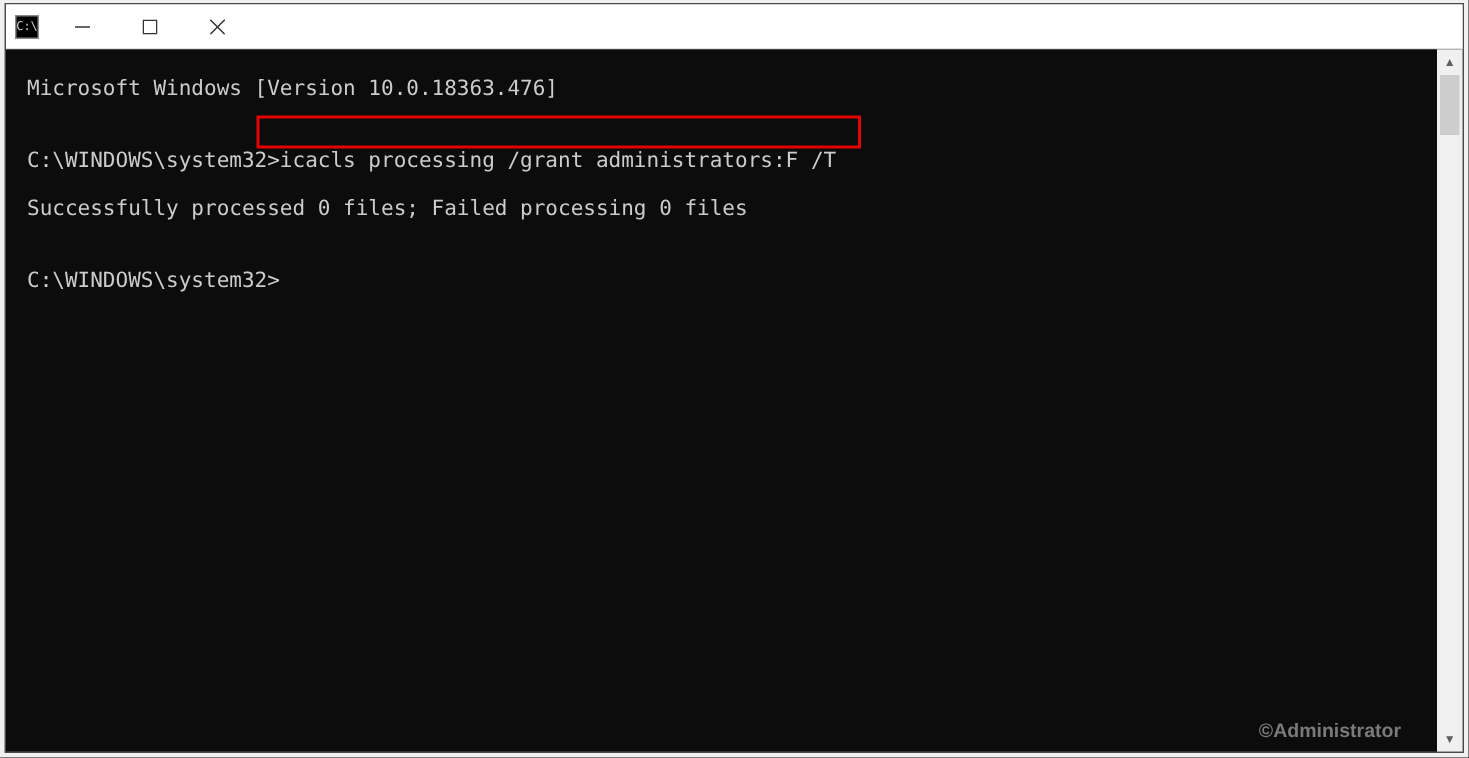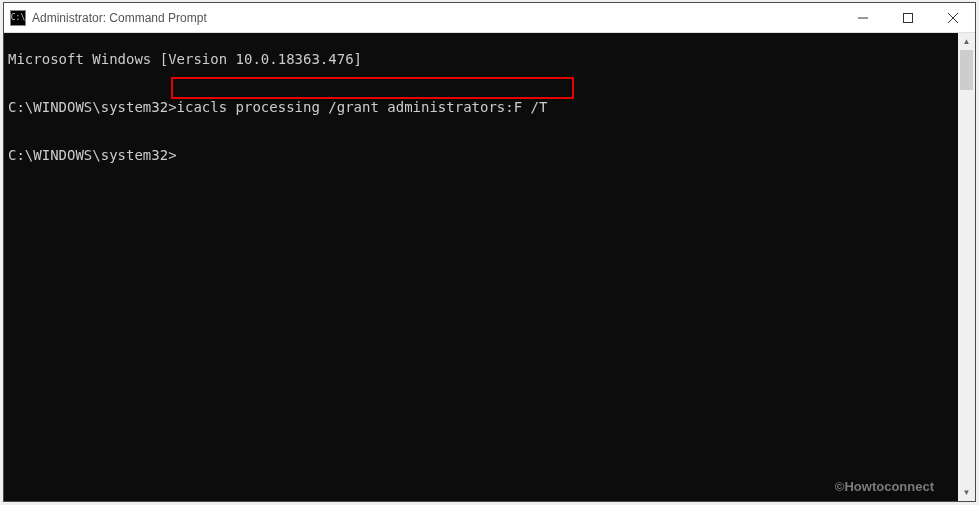--- a/index.html
+++ b/index.html
@@ -83,20 +83,21 @@
       font-family: Consolas, "Lucida Console", monospace;
       font-size: 14px;
       line-height: 16px;
       padding: 2px 4px;
       white-space: pre;
       overflow: hidden;
       position: relative;
     }
     .term-line {
       display: block;
+      margin-left: 10px;
     }
     .highlight-box {
       position: absolute;
       border: 2px solid #e60000;
       pointer-events: none;
     }
     .scrollbar {
       width: 17px;
       background: #f0f0f0;
       display: flex;
@@ -132,21 +133,20 @@
       font-weight: bold;
       font-family: Arial, sans-serif;
     }
   </style>
 </head>
 <body>
 
 <div class="window">
   <div class="titlebar">
     <div class="app-icon">C:\</div>
-    <div class="title">Administrator: Command Prompt</div>
     <div class="window-controls">
       <div class="win-btn">
         <svg viewBox="0 0 10 10">
             <line x1="0" y1="5" x2="10" y2="5" stroke="#333" stroke-width="1"></line>
           </svg>
       </div>
       <div class="win-btn">
         <svg viewBox="0 0 10 10">
             <rect x="0.5" y="0.5" width="9" height="9" fill="none" stroke="#333" stroke-width="1"></rect>
           </svg>
@@ -158,24 +158,25 @@
           </svg>
       </div>
     </div>
   </div>
 
   <div class="terminal-wrapper">
     <div class="terminal">
 <span class="term-line">Microsoft Windows [Version 10.0.18363.476]</span>
 <span class="term-line"></span>
 <span class="term-line"><span>C:\WINDOWS\system32&gt;</span><span>icacls processing /grant administrators:F /T</span></span>
+<span class="term-line">Successfully processed 0 files; Failed processing 0 files</span>
 <span class="term-line"></span>
 <span class="term-line">C:\WINDOWS\system32&gt;</span>
       <div class="highlight-box" style="left:167px;top:44px;width:403px;height:22px;"></div>
-      <div class="watermark">©Howtoconnect</div>
+      <div class="watermark">©Administrator</div>
     </div>
 
     <div class="scrollbar">
       <div class="scroll-arrow">▲</div>
       <div class="scroll-track">
         <div class="scroll-thumb"></div>
       </div>
       <div class="scroll-arrow">▼</div>
     </div>
   </div>

